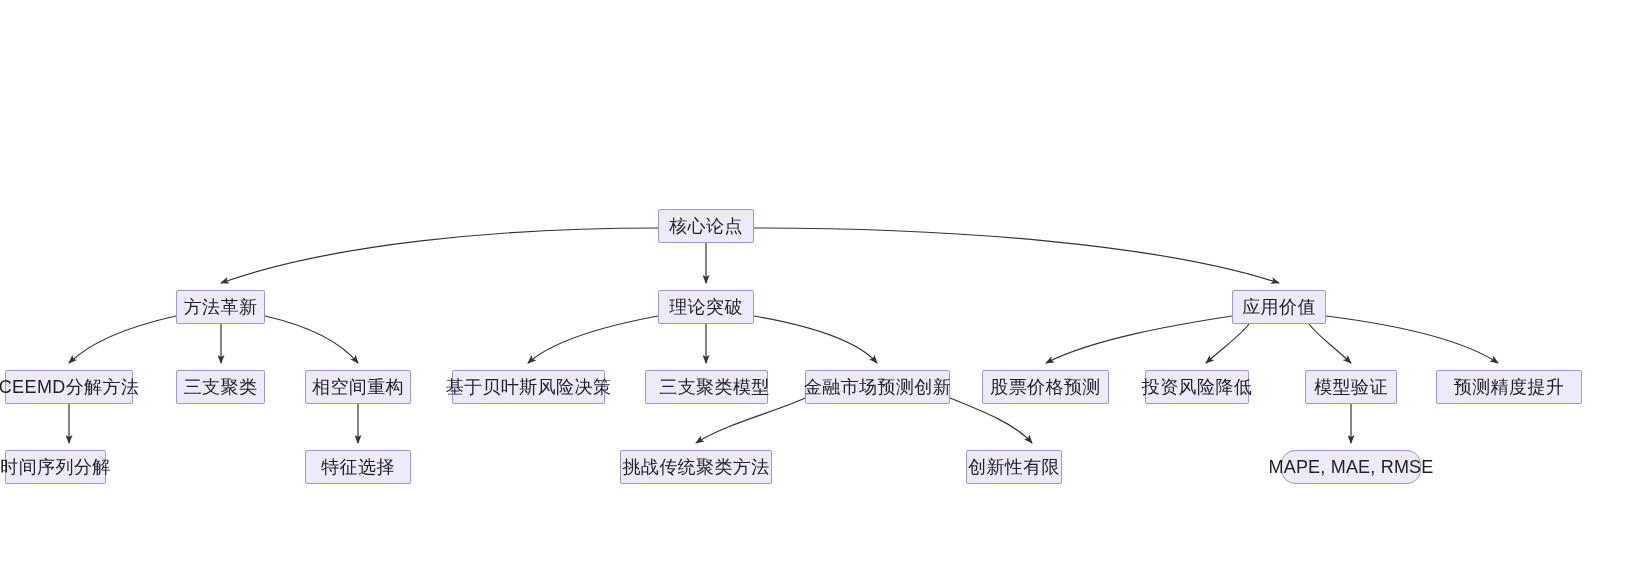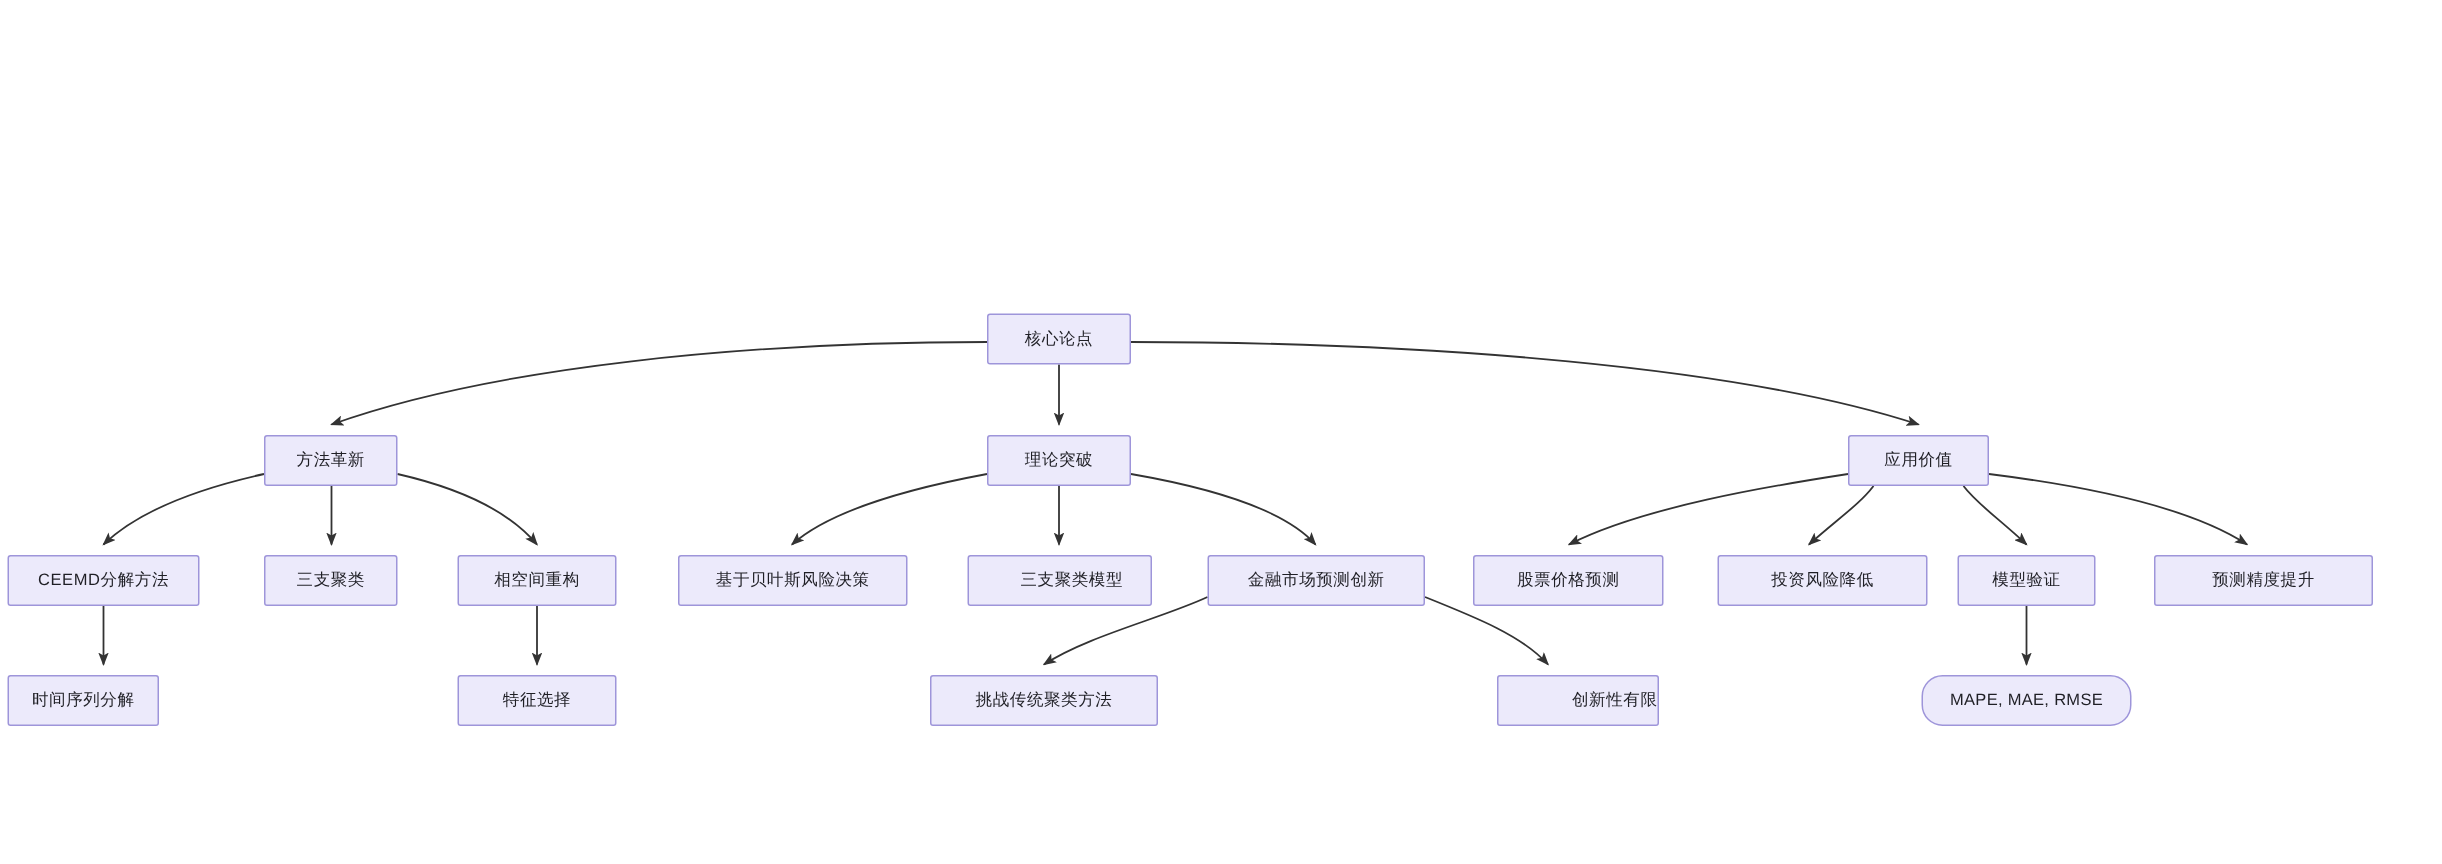--- a/index.html
+++ b/index.html
@@ -30,21 +30,21 @@
   .node {
     position: absolute;
     box-sizing: border-box;
     background: #ECEAFB;
     border: 1px solid #9E95DA;
     border-radius: 2px;
     display: flex;
     align-items: center;
     justify-content: center;
     color: #1f1f25;
-    font-size: 11px;
+    font-size: 18px;
     line-height: 1;
     letter-spacing: 0.4px;
     white-space: nowrap;
     height: 34px;
   }
   .node-label {
     display: block;
     pointer-events: none;
   }
   .node.latin {
@@ -112,39 +112,39 @@
       </div>
       <div class="node" style="left: 645px; top: 370px; width: 123px; padding-left: 16px;">
         <span class="node-label">三支聚类模型</span>
       </div>
       <div class="node" style="left: 805px; top: 370px; width: 145px;">
         <span class="node-label">金融市场预测创新</span>
       </div>
       <div class="node" style="left: 982px; top: 370px; width: 127px;">
         <span class="node-label">股票价格预测</span>
       </div>
-      <div class="node" style="left: 1145px; top: 370px; width: 140px;">
+      <div class="node" style="left: 1145px; top: 370px; width: 104px;">
         <span class="node-label">投资风险降低</span>
       </div>
       <div class="node" style="left: 1305px; top: 370px; width: 92px;">
         <span class="node-label">模型验证</span>
       </div>
       <div class="node" style="left: 1436px; top: 370px; width: 146px;">
         <span class="node-label">预测精度提升</span>
       </div>
       <div class="node" style="left: 5px; top: 450px; width: 101px;">
         <span class="node-label">时间序列分解</span>
       </div>
       <div class="node" style="left: 305px; top: 450px; width: 106px;">
         <span class="node-label">特征选择</span>
       </div>
       <div class="node" style="left: 620px; top: 450px; width: 152px;">
         <span class="node-label">挑战传统聚类方法</span>
       </div>
-      <div class="node" style="left: 998px; top: 450px; width: 108px; justify-content: flex-end;">
+      <div class="node" style="left: 966px; top: 450px; width: 96px;">
         <span class="node-label">创新性有限</span>
       </div>
       <div class="node latin" style="left: 1281px; top: 450px; width: 140px;">
         <span class="node-label">MAPE, MAE, RMSE</span>
       </div>
     </div>
 
 </div>
 
 </body></html>

